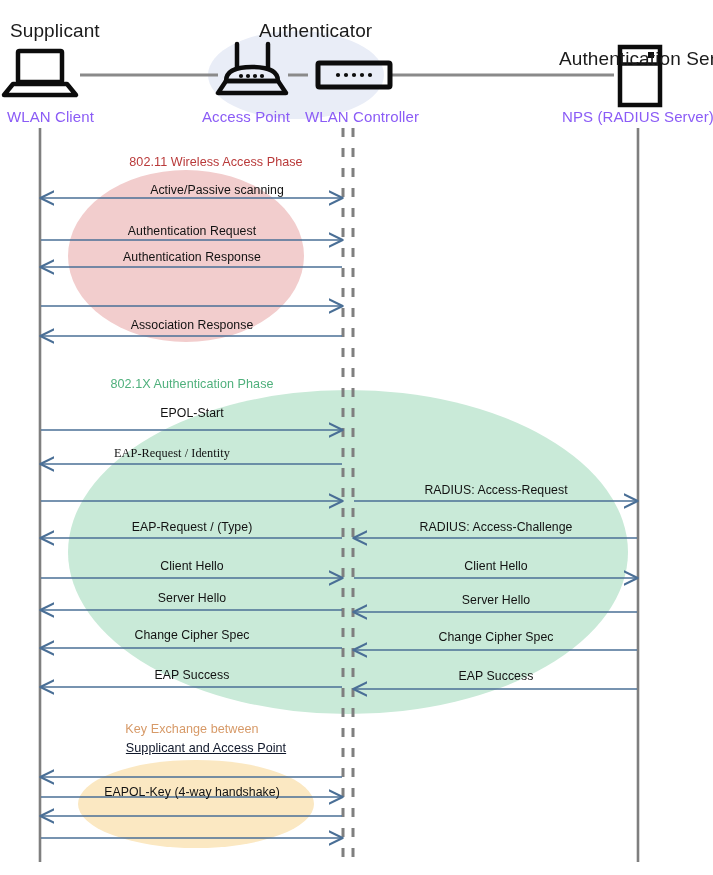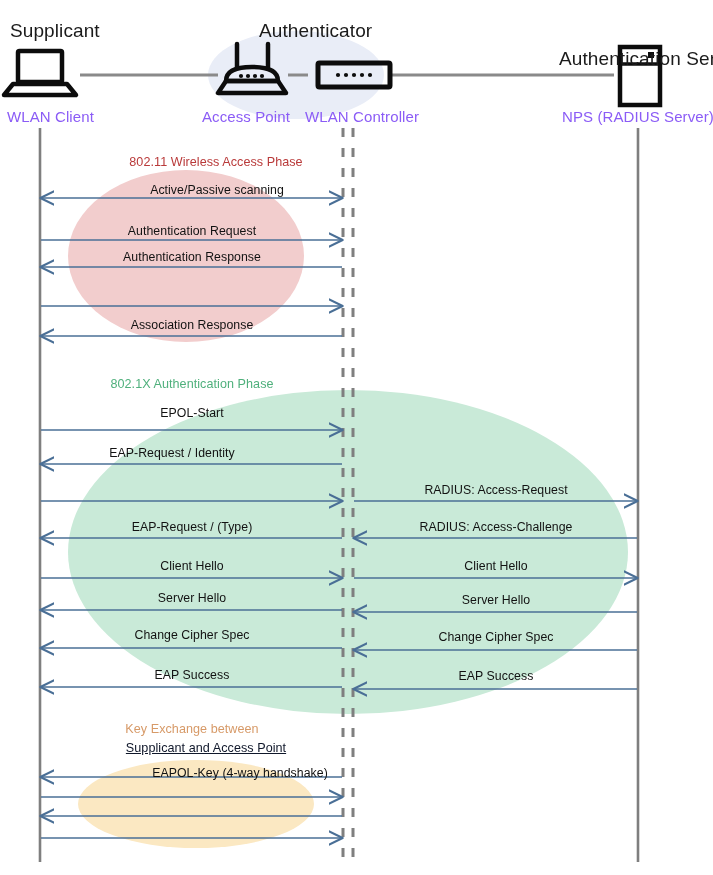--- a/index.html
+++ b/index.html
@@ -161,29 +161,29 @@
 
   <div class="phase" style="left:41px;top:722px;width:302px;color:#d79a68;">Key Exchange between</div>
   <div class="phase" style="left:55px;top:741px;width:302px;color:#0f172a;text-decoration:underline;">Supplicant and Access Point</div>
 
   <div class="msg" style="left:41px;top:183px;width:302px;margin-left:25px;">Active/Passive scanning</div>
   <div class="msg" style="left:41px;top:224px;width:302px;">Authentication Request</div>
   <div class="msg" style="left:41px;top:250px;width:302px;">Authentication Response</div>
   <div class="msg" style="left:41px;top:318px;width:302px;">Association Response</div>
 
   <div class="msg" style="left:41px;top:406px;width:302px;">EPOL-Start</div>
-  <div class="msg" style="left:41px;top:446px;width:262px;">EAP-Request / Identity</div>
+  <div class="msg" style="left:41px;top:446px;width:262px;font-family:Liberation Serif, serif;">EAP-Request / Identity</div>
   <div class="msg" style="left:41px;top:520px;width:302px;">EAP-Request / (Type)</div>
   <div class="msg" style="left:41px;top:559px;width:302px;">Client Hello</div>
   <div class="msg" style="left:41px;top:591px;width:302px;">Server Hello</div>
   <div class="msg" style="left:41px;top:628px;width:302px;">Change Cipher Spec</div>
   <div class="msg" style="left:41px;top:668px;width:302px;">EAP Success</div>
 
   <div class="msg" style="left:354px;top:483px;width:284px;">RADIUS: Access-Request</div>
   <div class="msg" style="left:354px;top:520px;width:284px;">RADIUS: Access-Challenge</div>
   <div class="msg" style="left:354px;top:559px;width:284px;">Client Hello</div>
   <div class="msg" style="left:354px;top:593px;width:284px;">Server Hello</div>
   <div class="msg" style="left:354px;top:630px;width:284px;">Change Cipher Spec</div>
   <div class="msg" style="left:354px;top:669px;width:284px;">EAP Success</div>
 
-  <div class="msg" style="left:41px;top:766px;width:302px;margin-left:48px;">EAPOL-Key (4-way handshake)</div>
+  <div class="msg" style="left:41px;top:785px;width:302px;">EAPOL-Key (4-way handshake)</div>
 
 </div>
 
 </body></html>

